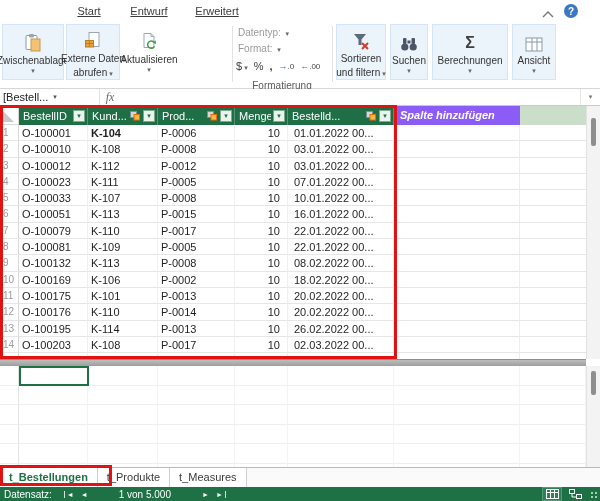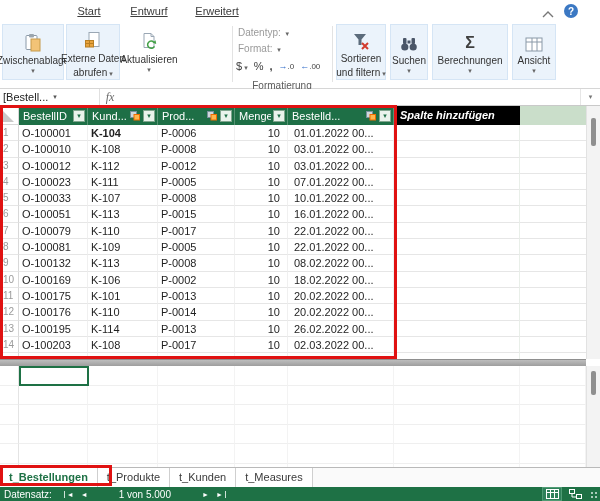--- a/index.html
+++ b/index.html
@@ -54,21 +54,21 @@
           border-bottom:1px solid #d8d8d8;box-sizing:border-box;position:relative;flex:none;}
   .corner::after{content:"";position:absolute;left:2px;bottom:2px;width:0;height:0;
                  border-right:12px solid transparent;border-bottom:12px solid #c9c9c9;}
   .colh{display:flex;align-items:center;background:#1E6F46;color:#fff;height:19px;
         padding:0 2px 0 4px;box-sizing:border-box;border-right:1px solid rgba(255,255,255,.25);
         flex:none;}
   .clabel{flex:1;overflow:hidden;white-space:nowrap;}
   .filterbtn{width:12px;height:12px;background:#eaf3ec;border:1px solid #7fa58d;color:#1E6F46;
              font-size:7px;line-height:10px;text-align:center;margin-left:2px;flex:none;box-sizing:border-box;}
   .relic{display:flex;flex:none;margin-right:1px;}
-  .addcol-h{width:126px;background:#000000;color:#fff;font-style:italic;font-weight:bold;
+  .addcol-h{width:126px;background:#8b5cf6;color:#fff;font-style:italic;font-weight:bold;
             line-height:19px;padding-left:6px;box-sizing:border-box;white-space:nowrap;overflow:hidden;flex:none;}
   .addcol-filler{width:66px;background:#CADECA;flex:none;}
   .rows{position:absolute;top:125px;left:0;width:586px;height:234px;overflow:hidden;background:#fff;}
   .drow{display:flex;height:16.3px;}
   .cell{box-sizing:border-box;height:100%;line-height:16px;border-bottom:1px solid #e6e6e6;
         border-right:1px solid #f0f0f0;padding:0 3px;overflow:hidden;white-space:nowrap;color:#1f1f1f;flex:none;}
   .rownum{color:#9a9a9a;border-right:1px solid #d8d8d8;font-size:10px;padding-left:3px;}
   .numcell{text-align:right;padding-right:7px;}
   .datecell{padding-left:6px;}
   .addc{border-right:1px solid #e9efe9;}
@@ -510,21 +510,20 @@
     </div>
 
   <div class="vtrack vt1"></div>
   <div class="vthumb th1"></div>
   <div class="vtrack vt2"></div>
   <div class="vthumb th2"></div>
 
   <div class="sheettabs" id="sheettabs">
       <div class="stab active">t_Bestellungen</div>
       <div class="stab">t_Produkte</div>
-      <div class="stab">t_Kunden</div>
       <div class="stab">t_Measures</div>
       <div class="tabfiller"></div>
     </div>
 
   <div class="status">
     <span class="st-label">Datensatz:</span>
     <span class="nav">
       <span class="bfirst">◄</span>
       <span>◄</span>
       <span class="recval">1 von 5.000</span>

